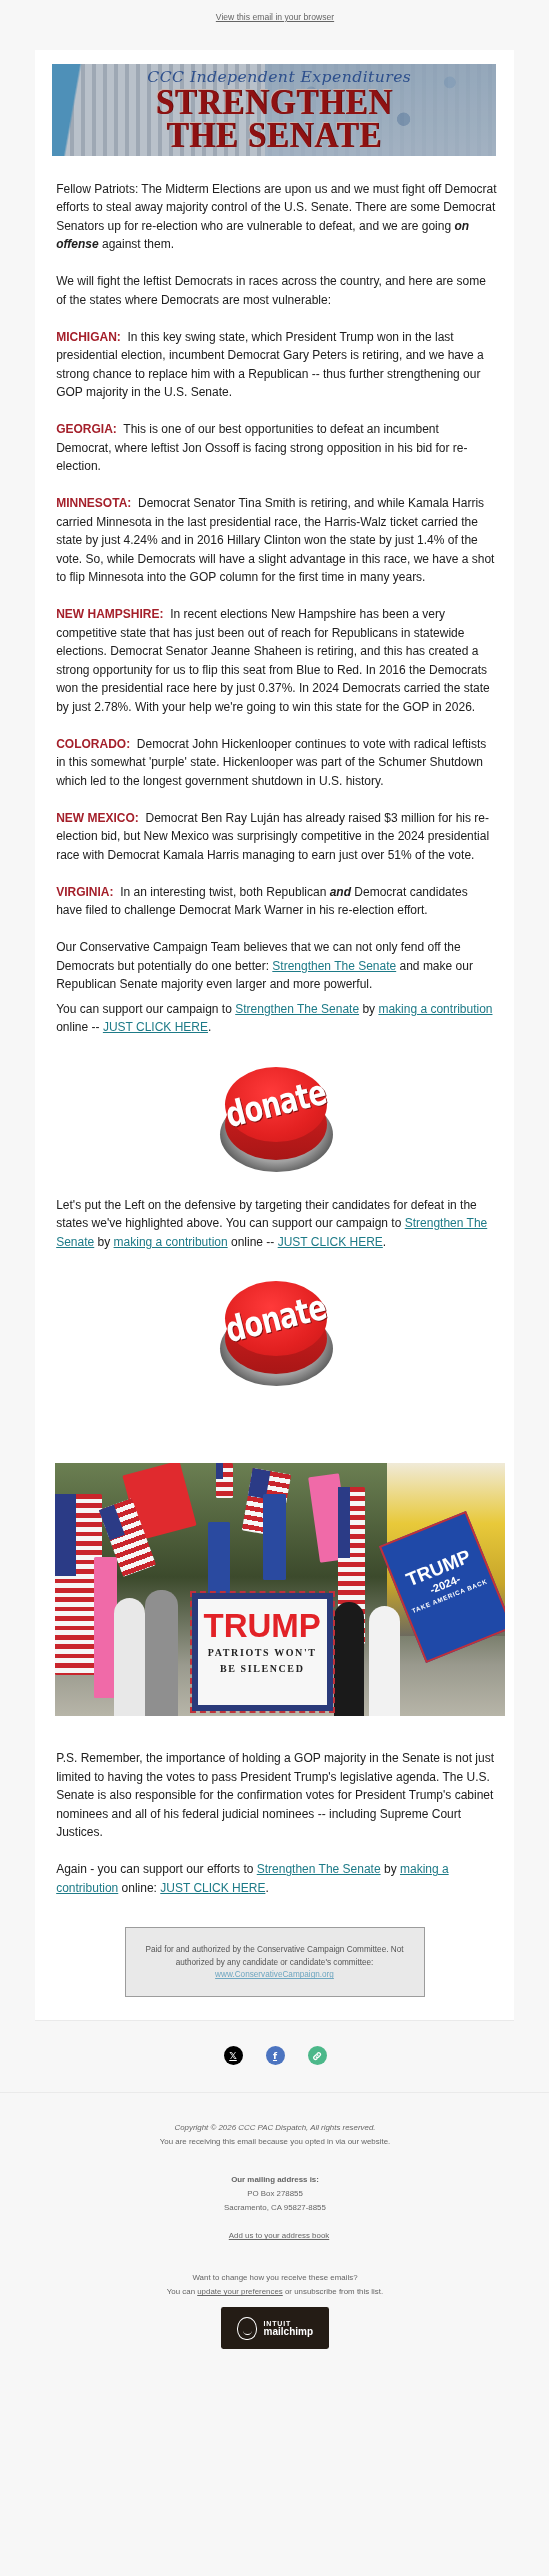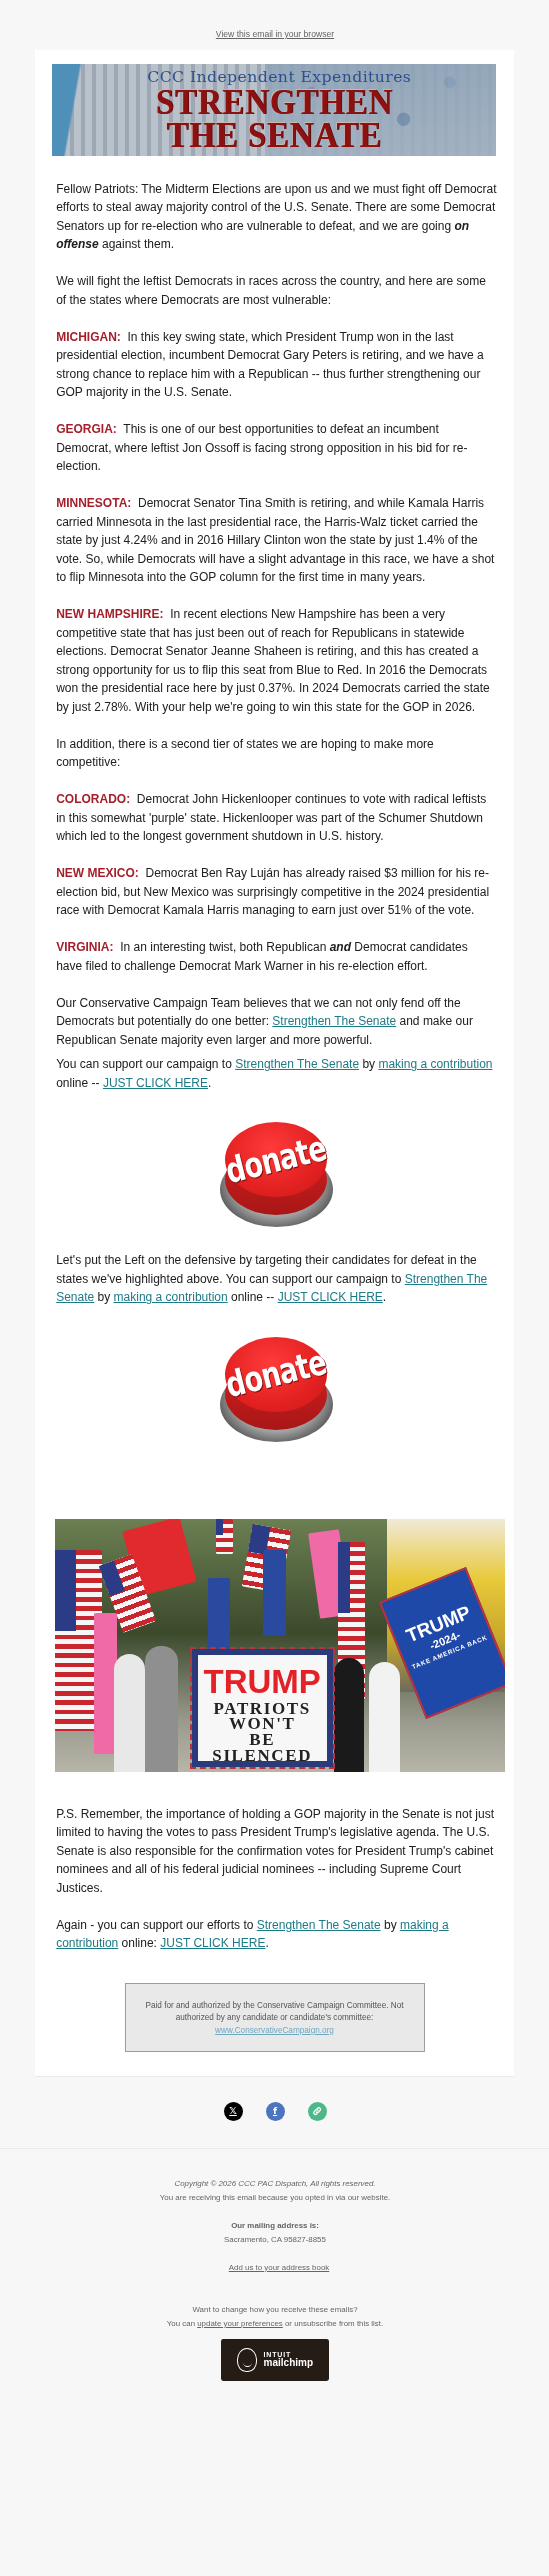--- a/index.html
+++ b/index.html
@@ -6,23 +6,23 @@
   html, body { margin: 0; padding: 0; }
   body {
     background: #f7f7f7;
     font-family: "Liberation Sans", sans-serif;
     color: #202020;
     width: 550px;
   }
   .preheader {
     height: 50px;
     display: flex;
-    align-items: center;
+    align-items: flex-start;
     justify-content: center;
-    padding-top: 18px;
+    padding-top: 12px;
   }
   .preheader a {
     font-size: 8.6px;
     color: #656565;
     text-decoration: underline;
   }
   .card {
     background: #ffffff;
     margin: 0 35px;
     width: 479px;
@@ -50,20 +50,21 @@
     opacity: .85;
   }
   .banner-inner {
     position: absolute; inset: 0;
     z-index: 2;
     text-align: center;
   }
   .banner-sub {
     position: absolute; left: 10px; right: 0; top: 3.1px;
     font-family: "DejaVu Serif", serif;
+    font-style: italic;
     font-size: 15.7px;
     color: #2d4f8c;
     letter-spacing: 0.4px;
   }
   .banner-title {
     position: absolute; left: 0; right: 0; top: 23.6px;
     font-family: "Liberation Serif", serif;
     font-weight: bold;
     font-size: 33px;
     line-height: 30px;
@@ -147,21 +148,21 @@
     border: 6.3px solid #2a3a7a;
     outline: 2.4px dashed #c0303a;
     text-align: center;
     font-family: "Liberation Serif", serif;
   }
   .photo .sign .t1 {
     color: #e22227; font-weight: bold; font-size: 33px; line-height: 38px; margin-top: 7.9px;
     font-family: "Liberation Sans", sans-serif;
   }
   .photo .sign .t2 {
-    color: #222; font-size: 17px; font-weight: bold; line-height: 15.7px; letter-spacing: 1.6px;
+    color: #222; font-size: 10px; font-weight: bold; line-height: 15.7px; letter-spacing: 1.6px;
   }
   .photo .trump2024 {
     position: absolute; right: 11.8px; top: 61px; width: 94px; height: 126px;
     background: #1f49a8;
     transform: rotate(-22deg);
     border: 2.4px solid #c0303a;
     color: #fff; font-weight: bold; text-align: center;
   }
   .photo .trump2024 .a { font-size: 19px; margin-top: 30px; }
   .photo .trump2024 .b { font-size: 11px; }
@@ -197,21 +198,21 @@
   .social .ic {
     width: 19px; height: 19px; border-radius: 50%;
     display: flex; align-items: center; justify-content: center;
     color: #fff; font-size: 9.4px; font-weight: bold;
     font-family: "DejaVu Sans", sans-serif;
   }
   .ic.x { background: #000000; }
   .ic.fb { background: #4c74c0; }
   .ic.link { background: #4cb88a; text-decoration: none; }
   .footer .copy { font-style: italic; margin-top: 28px; }
-  .footer .addr-h { font-weight: bold; margin-top: 14px; }
+  .footer .addr-h { font-weight: bold; margin-top: 24px; }
   .footer a { color: #656565; text-decoration: underline; }
   .footer .addbook { margin-top: 14px; margin-left: 8px; }
   .footer .change { margin-top: 28px; }
   .mc-badge {
     margin: 7.9px auto 0 auto;
     width: 108px; height: 42px;
     background: #241c15;
     border-radius: 2.4px;
     display: flex; align-items: center; justify-content: center; gap: 6.3px;
   }
@@ -248,21 +249,20 @@
 
   <div class="body-text">
     <p><span>Fellow Patriots:  The Midterm Elections are upon us and we must fight off Democrat efforts to steal away majority control of the U.S. Senate.  There are some Democrat Senators up for re-election who are vulnerable to defeat, and we are going </span><span class="bi">on offense</span><span> against them.</span></p>
     <p>We will fight the leftist Democrats in races across the country, and here are some of the states where Democrats are most vulnerable:</p>
 
     <p><span class="state">MICHIGAN:</span>&nbsp; <span>In this key swing state, which President Trump won in the last presidential election, incumbent Democrat Gary Peters is retiring, and we have a strong chance to replace him with a Republican -- thus further strengthening our GOP majority in the U.S. Senate.</span></p>
     <p><span class="state">GEORGIA:</span>&nbsp; <span>This is one of our best opportunities to defeat an incumbent Democrat, where leftist Jon Ossoff is facing strong opposition in his bid for re-election.</span></p>
     <p><span class="state">MINNESOTA:</span>&nbsp; <span>Democrat Senator Tina Smith is retiring, and while Kamala Harris carried Minnesota in the last presidential race, the Harris-Walz ticket carried the state by just 4.24% and in 2016 Hillary Clinton won the state by just 1.4% of the vote.  So, while Democrats will have a slight advantage in this race, we have a shot to flip Minnesota into the GOP column for the first time in many years.</span></p>
     <p><span class="state">NEW HAMPSHIRE:</span>&nbsp; <span>In recent elections New Hampshire has been a very competitive state that has just been out of reach for Republicans in statewide elections.  Democrat Senator Jeanne Shaheen is retiring, and this has created a strong opportunity for us to flip this seat from Blue to Red.  In 2016 the Democrats won the presidential race here by just 0.37%.  In 2024 Democrats carried the state by just 2.78%.  With your help we're going to win this state for the GOP in 2026.</span></p>
 
-    <p>In addition, there is a second tier of states we are hoping to make more competitive:</p>
 
     <p><span class="state">COLORADO:</span>&nbsp; <span>Democrat John Hickenlooper continues to vote with radical leftists in this somewhat 'purple' state.  Hickenlooper was part of the Schumer Shutdown which led to the longest government shutdown in U.S. history.</span></p>
     <p><span class="state">NEW MEXICO:</span>&nbsp; <span>Democrat Ben Ray Luján has already raised $3 million for his re-election bid, but New Mexico was surprisingly competitive in the 2024 presidential race with Democrat Kamala Harris managing to earn just over 51% of the vote.</span></p>
     <p><span class="state">VIRGINIA:</span>&nbsp; <span>In an interesting twist, both Republican </span><span class="bi">and</span><span> Democrat candidates have filed to challenge Democrat Mark Warner in his re-election effort.</span></p>
 
     <p class="tight"><span>Our Conservative Campaign Team believes that we can not only fend off the Democrats but potentially do one better:   </span><a href="#" class="link">Strengthen The Senate</a><span> and make our Republican Senate majority even larger and more powerful.</span></p>
 
     <p class="tight"><span>You can support our campaign to </span><a href="#" class="link">Strengthen The Senate</a><span> by </span><a href="#" class="link">making a contribution</a><span> online -- </span><a href="#" class="link">JUST CLICK HERE</a><span>.</span></p>
 
     <div class="donate-wrap">
@@ -336,20 +336,21 @@
           <path d="M10 14a4 4 0 0 0 5.7 0l3-3a4 4 0 0 0-5.7-5.7l-1 1"></path>
           <path d="M14 10a4 4 0 0 0-5.7 0l-3 3a4 4 0 0 0 5.7 5.7l1-1"></path>
         </svg>
     </a>
   </div>
 
   <div class="copy">Copyright © 2026 CCC PAC Dispatch, All rights reserved.</div>
   <div>You are receiving this email because you opted in via our website.</div>
 
   <div class="addr-h">Our mailing address is:</div>
+  <div>PO Box 278855</div>
   <div>Sacramento, CA 95827-8855</div>
 
   <div class="addbook"><a href="#">Add us to your address book</a></div>
 
   <div class="change">Want to change how you receive these emails?</div>
   <div><span>You can </span><a href="#">update your preferences</a><span> or unsubscribe from this list.</span></div>
 
   <a href="#" class="mc-badge" style="text-decoration:none;">
     <div class="mc-logo"></div>
     <div class="mc-text">

